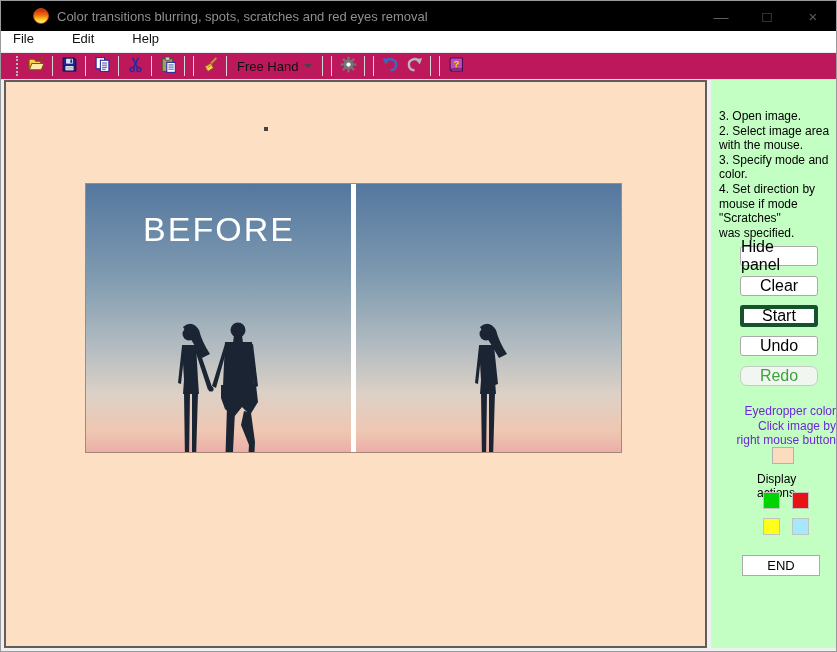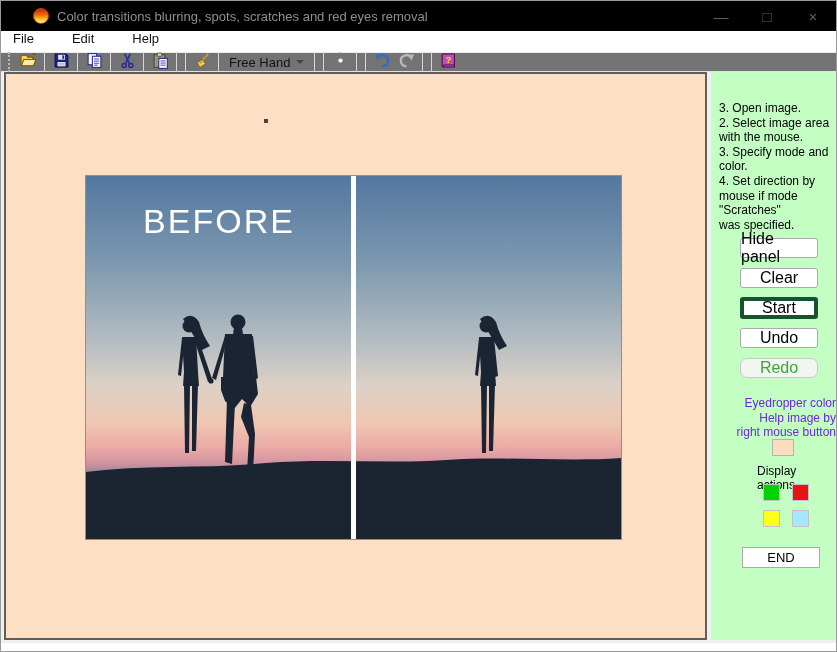--- a/index.html
+++ b/index.html
@@ -16,39 +16,39 @@
   .title-text { font-size:13px; color:#8f8f8f; flex:1; white-space:nowrap; overflow:hidden; }
   .win-controls { display:flex; height:100%; }
   .win-btn { width:46px; height:100%; display:flex; align-items:center; justify-content:center;
     font-size:15px; color:#5f5f5f; }
 
   
   .menubar { height:21px; display:flex; background:#ffffff; padding-left:12px; gap:38px; }
   .menu-item { font-size:13px; color:#111; }
 
   
-  .toolbar { height:20px; display:flex; align-items:center; background:#737373;
-    border-top:1px solid #ececec; border-bottom:1px solid #e2e2e2; padding-left:6px; }
+  .toolbar { height:28px; display:flex; align-items:center; background:#be185d;
+    border-top:1px solid #ececec; border-bottom:1px solid #e2e2e2; padding-left:14px; }
   .gripper { width:4px; height:20px; border-left:2px dotted #b9b9b9; margin:0 4px 0 1px; }
   .tb-btn { width:24px; height:24px; display:flex; align-items:center; justify-content:center; }
   .tb-btn svg { width:17px; height:17px; }
   .tb-sep { width:1px; height:20px; background:#d6d6d6; margin:0 4px; }
   .mode-dd { display:flex; align-items:center; gap:6px; font-size:13px; color:#111; padding:0 6px; height:24px; }
   .dd-arrow { width:0; height:0; border-left:4px solid transparent; border-right:4px solid transparent; border-top:4px solid #444; }
 
   
   .main { position:relative; width:835px; height:571px; background:#f0f0f0; }
 
   .canvas { position:absolute; left:3px; top:0; width:703px; height:568px;
     background:#fddfc3; border:2px solid #5e5e5e; }
 
   .artifact-dot { position:absolute; left:258px; top:45px; width:4px; height:4px; background:#4a423e; }
 
   
-  .photo { position:absolute; left:79px; top:101px; width:537px; height:365px; border:1px solid #a28a77; overflow:hidden; }
+  .photo { position:absolute; left:79px; top:101px; width:537px; height:270px; border:1px solid #a28a77; overflow:hidden; }
   .photo svg.scene { position:absolute; left:0; top:0; width:535px; height:363px; }
   .photo-label { position:absolute; top:26px; color:#ffffff; font-size:34px; font-weight:300;
     letter-spacing:2px; text-align:center; font-family:"Liberation Sans", sans-serif; }
   .label-before { left:0; width:266px; }
   .label-after  { left:270px; width:265px; }
 
   
   .panel { position:absolute; left:710px; top:0; width:125px; height:568px; background:#c3fec3; }
   .instructions { position:absolute; top:29px; left:8px; right:2px; font-size:12px; color:#000; line-height:14.6px; }
   .p-btn { position:absolute; left:29px; width:78px; height:20px; background:#ffffff;
@@ -299,21 +299,21 @@
       </div>
 
       <div class="p-btn btn-hide">Hide panel</div>
       <div class="p-btn btn-clear">Clear</div>
       <div class="p-btn btn-start">Start</div>
       <div class="p-btn btn-undo">Undo</div>
       <div class="p-btn btn-redo">Redo</div>
 
       <div class="eyedropper-text">
         <div>Eyedropper color</div>
-        <div>Help  image by</div>
+        <div>Click  image by</div>
         <div>right mouse button</div>
       </div>
 
       <div class="swatch" style="background-color: rgb(251, 220, 190);"></div>
 
       <div class="display-actions-label">Display actions</div>
 
       <div class="action-sq sq-green" style="background-color: rgb(0, 211, 0);"></div>
       <div class="action-sq sq-red" style="background-color: rgb(232, 19, 19);"></div>
       <div class="action-sq sq-yellow" style="background-color: rgb(255, 255, 26);"></div>

